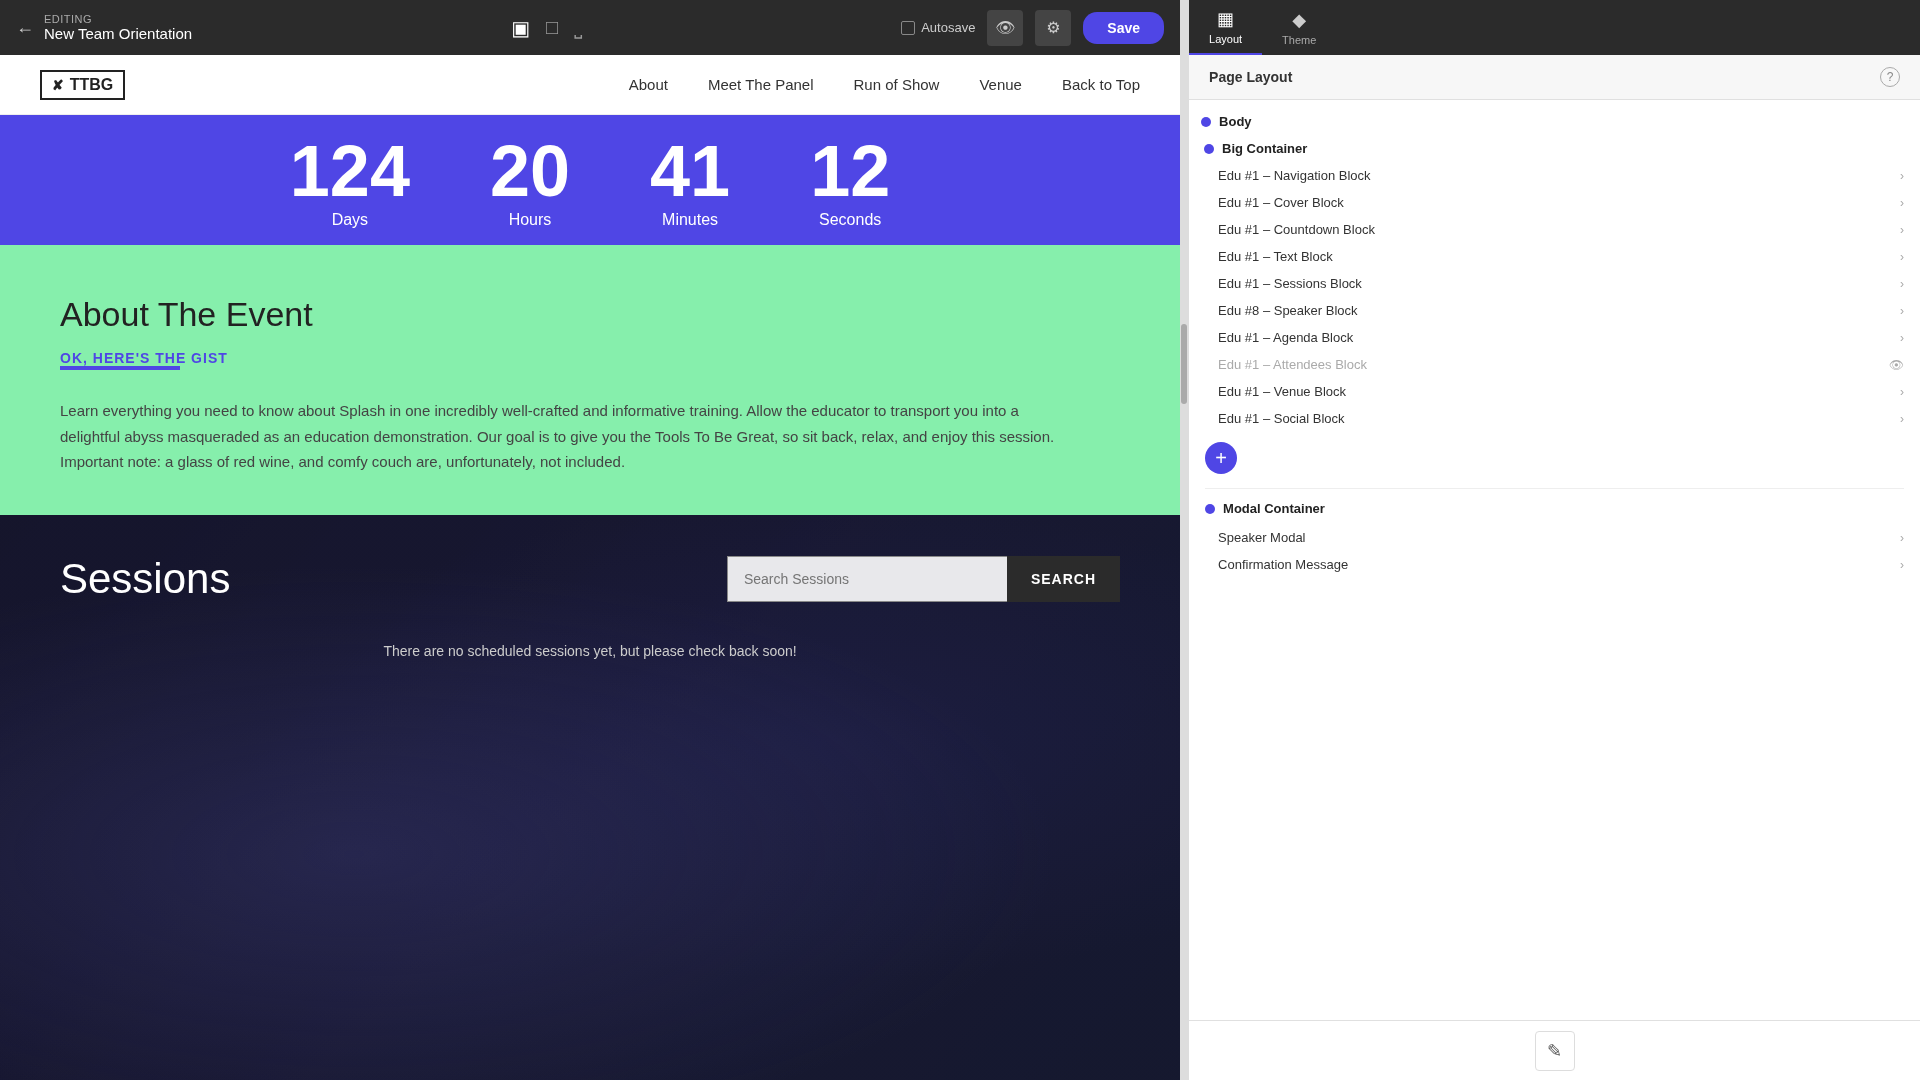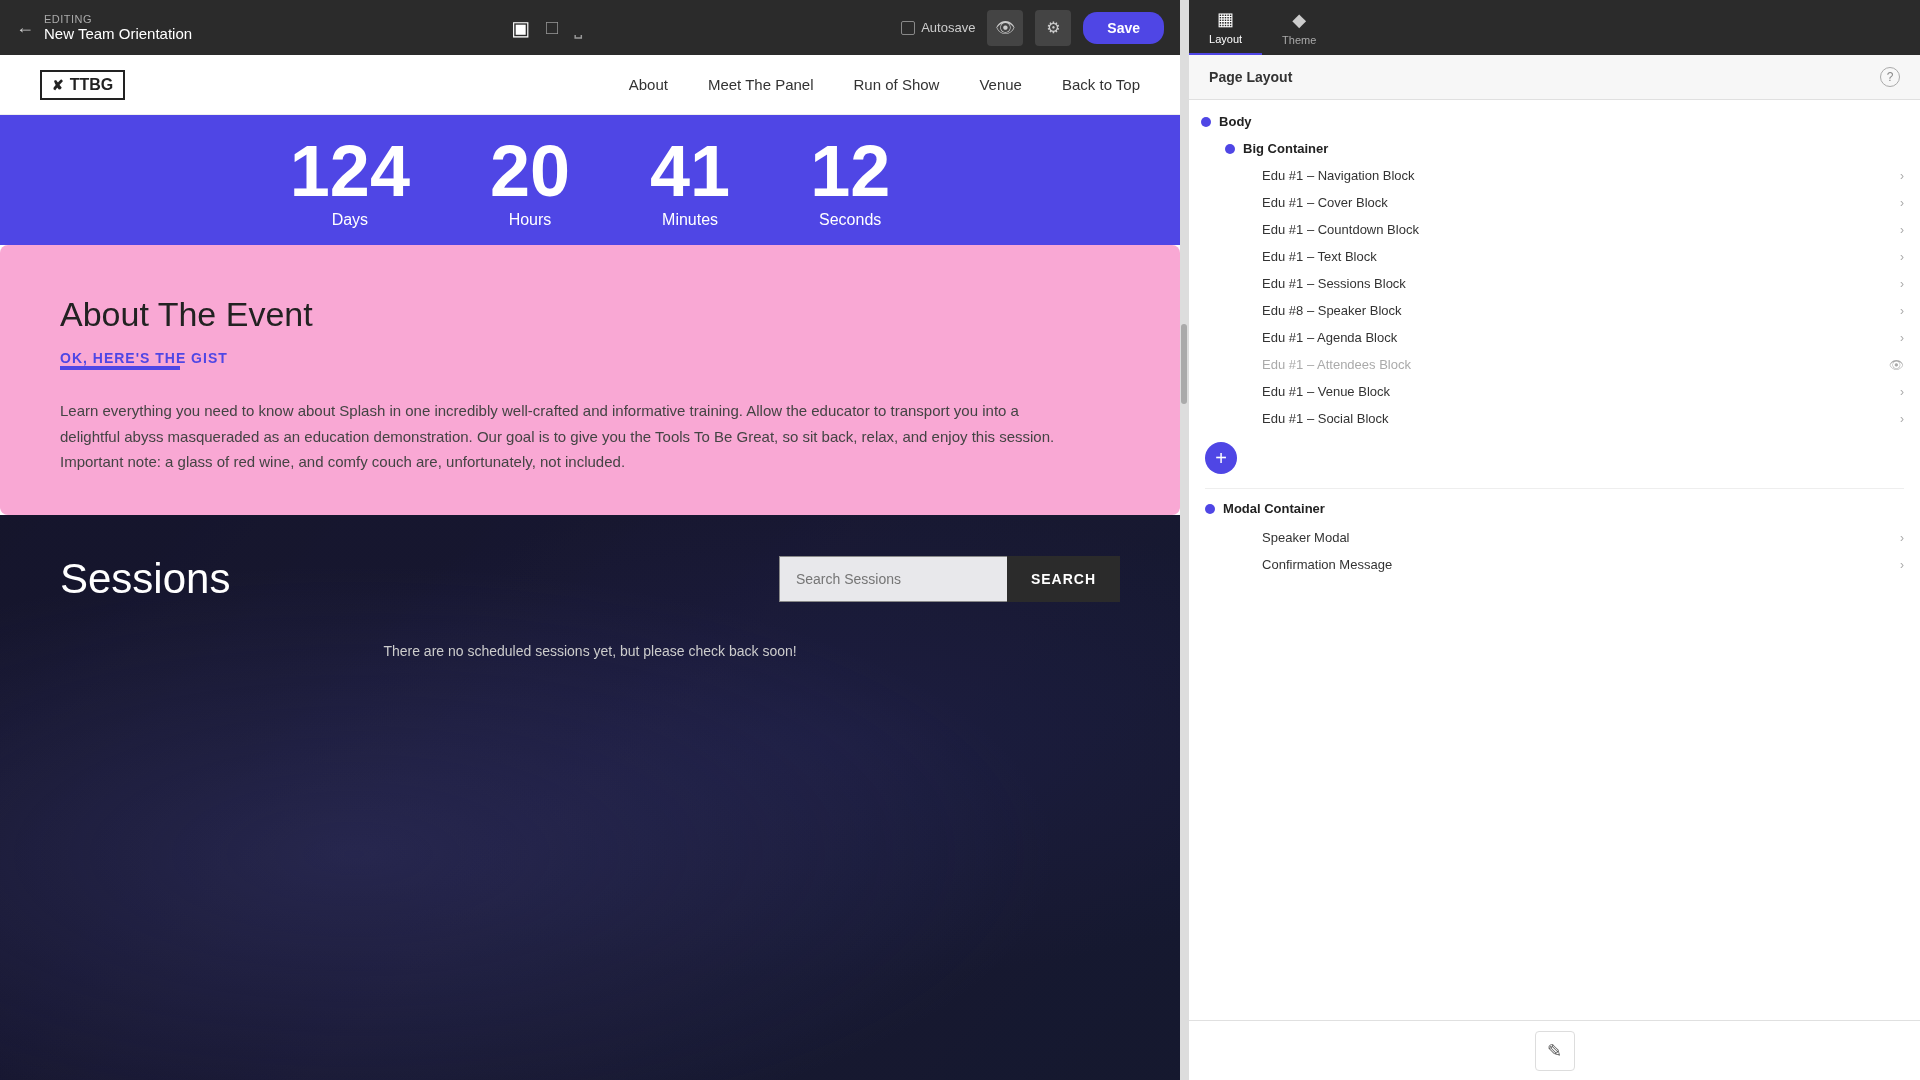--- a/index.html
+++ b/index.html
@@ -171,24 +171,23 @@
       line-height: 1;
     }
     .countdown-label {
       font-size: 16px;
       color: #fff;
       margin-top: 4px;
     }
 
     
     .about-section {
-      background: #f9a8d4;
+      background: #86efac;
       padding: 50px 60px 40px;
       flex-shrink: 0;
-      border-radius: 8px;
     }
     .about-title {
       font-size: 34px;
       font-weight: 400;
       color: #222;
       margin-bottom: 16px;
     }
     .about-subtitle {
       font-size: 14px;
       font-weight: 700;
@@ -239,21 +238,21 @@
     .sessions-title {
       font-size: 42px;
       font-weight: 400;
       color: #fff;
     }
     .sessions-search-area {
       display: flex;
       gap: 0;
     }
     .sessions-search-input {
-      width: 228px;
+      width: 280px;
       height: 46px;
       border: 1px solid #888;
       border-right: none;
       background: rgba(255,255,255,0.9);
       padding: 0 16px;
       font-size: 14px;
       color: #444;
       outline: none;
     }
     .sessions-search-btn {
@@ -363,21 +362,20 @@
       color: #333;
     }
     .tree-item.section-header {
       font-weight: 600;
       font-size: 13px;
       color: #222;
       padding-left: 12px;
     }
     .tree-item.child {
       padding-left: 29px;
-      margin-left: 44px;
     }
     .tree-item.highlighted {
       color: #aaa;
     }
 
     .tree-dot {
       width: 10px;
       height: 10px;
       border-radius: 50%;
       background: #4f46e5;
@@ -575,21 +573,21 @@
     <div class="help-icon">?</div>
   </div>
 
   <div class="layout-tree">
 
     <div class="tree-item section-header">
       <div class="tree-dot"></div>
       <span>Body</span>
     </div>
 
-    <div class="tree-item section-header" style="padding-left:36px;text-align:center;">
+    <div class="tree-item section-header" style="padding-left:15px;text-align:center;">
       <div class="tree-dot"></div>
       <span>Big Container</span>
     </div>
 
     <div class="tree-item child">
       <span>Edu #1 – Navigation Block</span>
       <span class="tree-chevron">›</span>
     </div>
     <div class="tree-item child">
       <span>Edu #1 – Cover Block</span>

